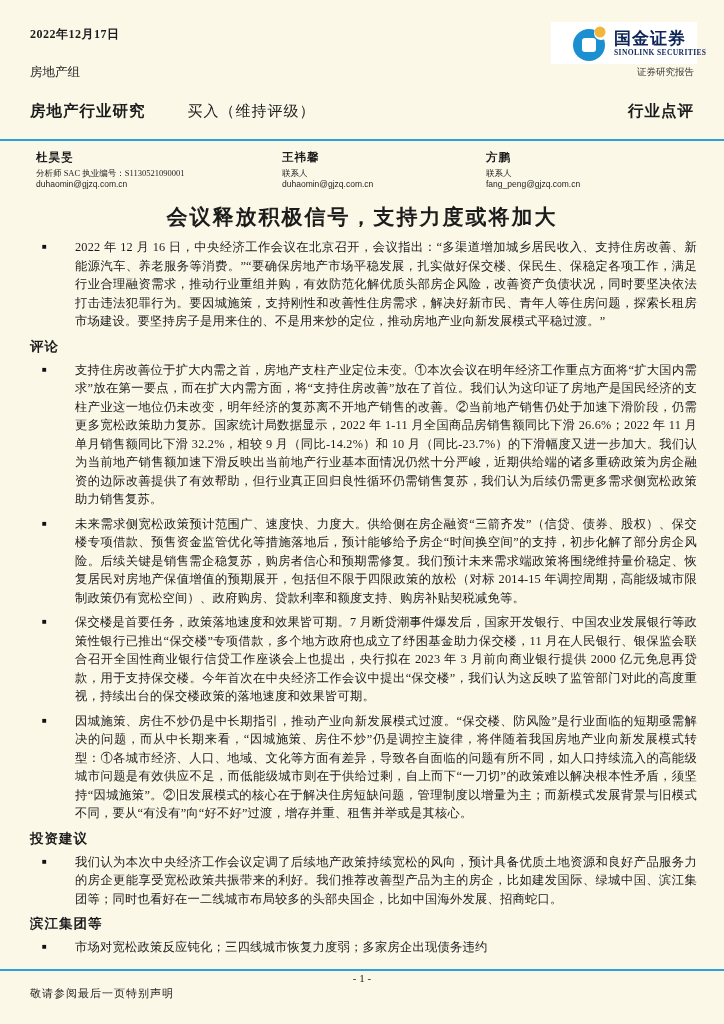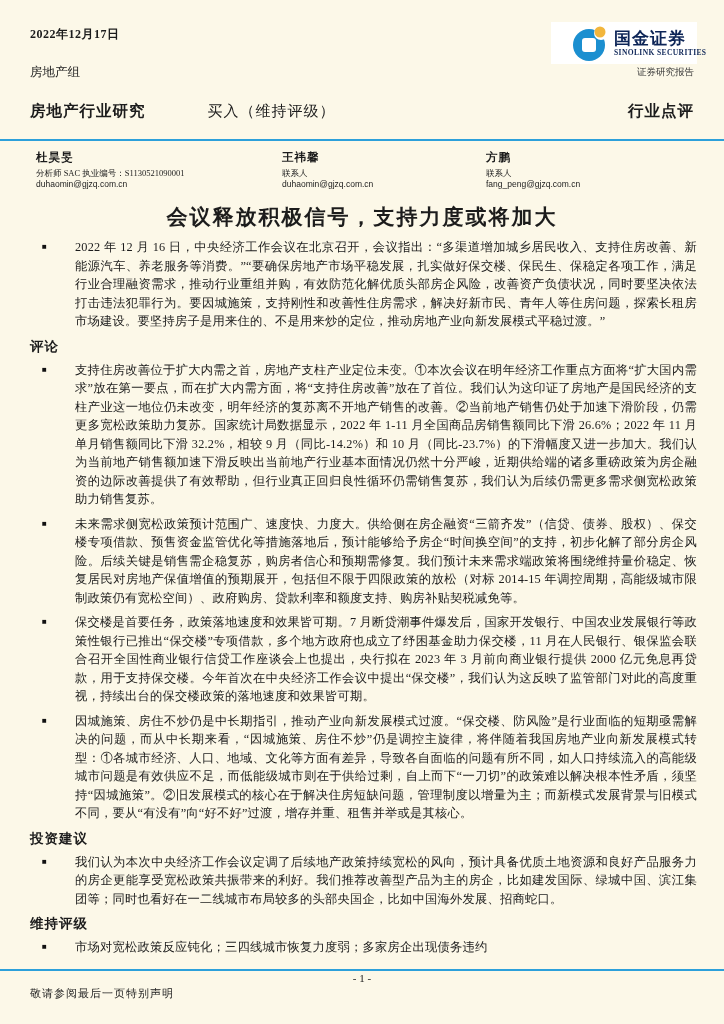--- a/index.html
+++ b/index.html
@@ -18,21 +18,21 @@
   .logo-box{
     position:absolute;right:27px;top:22px;width:146px;height:42px;
     background:#ffffff;display:flex;align-items:center;padding:2px 21px;box-sizing:border-box;
   }
   .logo-mark{flex:0 0 38px;height:38px;}
   .logo-texts{flex:1;padding-left:4px;}
   .brand-cn{font-size:17px;font-weight:900;color:#0D2557;letter-spacing:1px;line-height:18px;white-space:nowrap;}
   .brand-en{font-size:7.5px;font-weight:bold;color:#0D2557;letter-spacing:.4px;line-height:9px;white-space:nowrap;}
   .report-label{position:absolute;right:30px;top:66px;font-size:9.5px;color:#333;}
   .group{position:absolute;left:30px;top:64px;font-size:12.5px;}
-  .rating-row{position:absolute;left:30px;right:30px;top:101px;display:flex;align-items:baseline;gap:20px;}
+  .rating-row{position:absolute;left:30px;right:30px;top:101px;display:flex;align-items:baseline;}
   .industry{font-size:15.5px;font-weight:bold;letter-spacing:1px;}
   .rating{font-size:15px;margin-left:42px;letter-spacing:1px;}
   .category{margin-left:auto;font-size:15.5px;font-weight:bold;letter-spacing:1px;}
   .rule{position:absolute;left:0;width:724px;height:2px;background:#2CA0DA;}
   .rule-top{top:139px;}
   .rule-bottom{top:969px;}
 
   
   .analysts{position:absolute;left:36px;top:150px;display:flex;width:660px;gap:24px;}
   .analyst{box-sizing:border-box;}
@@ -131,21 +131,21 @@
       <span class="bm">■</span>
       <p>因城施策、房住不炒仍是中长期指引，推动产业向新发展模式过渡。“保交楼、防风险”是行业面临的短期亟需解决的问题，而从中长期来看，“因城施策、房住不炒”仍是调控主旋律，将伴随着我国房地产业向新发展模式转型：①各城市经济、人口、地域、文化等方面有差异，导致各自面临的问题有所不同，如人口持续流入的高能级城市问题是有效供应不足，而低能级城市则在于供给过剩，自上而下“一刀切”的政策难以解决根本性矛盾，须坚持“因城施策”。②旧发展模式的核心在于解决住房短缺问题，管理制度以增量为主；而新模式发展背景与旧模式不同，要从“有没有”向“好不好”过渡，增存并重、租售并举或是其核心。</p>
     </div>
 
     <h3 class="sec-heading">投资建议</h3>
     <div class="bullet">
       <span class="bm">■</span>
       <p>我们认为本次中央经济工作会议定调了后续地产政策持续宽松的风向，预计具备优质土地资源和良好产品服务力的房企更能享受宽松政策共振带来的利好。我们推荐改善型产品为主的房企，比如建发国际、绿城中国、滨江集团等；同时也看好在一二线城市布局较多的头部央国企，比如中国海外发展、招商蛇口。</p>
     </div>
 
-    <h3 class="sec-heading">维持评级</h3>
+    <h3 class="sec-heading">滨江集团等</h3>
     <div class="bullet">
       <span class="bm">■</span>
       <p>市场对宽松政策反应钝化；三四线城市恢复力度弱；多家房企出现债务违约</p>
     </div>
 
   </div>
 
   <div class="rule rule-bottom"></div>
   <div class="page-num">- 1 -</div>
   <div class="disclaimer">敬请参阅最后一页特别声明</div>

